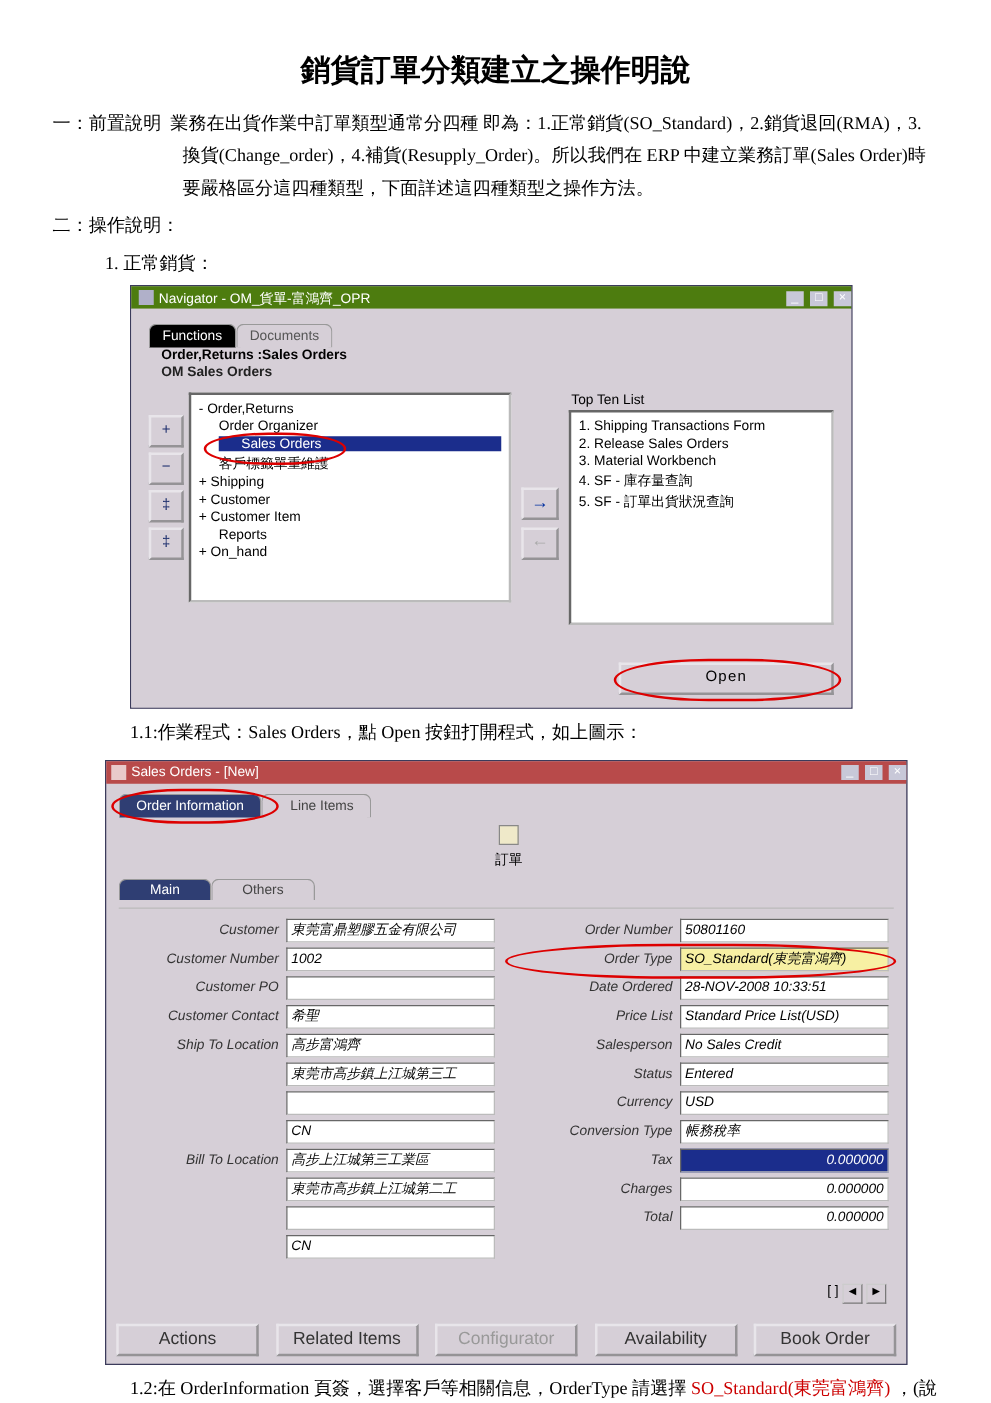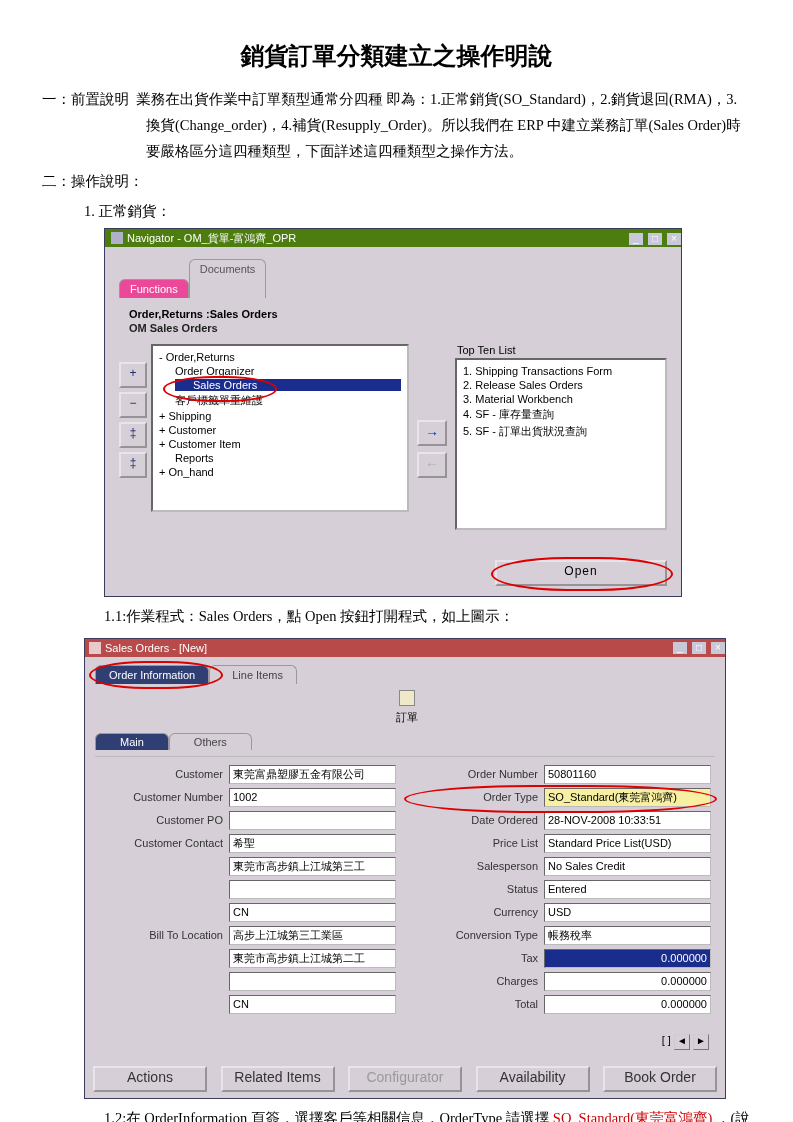--- a/index.html
+++ b/index.html
@@ -60,23 +60,23 @@
     padding: 12px 14px 10px 14px;
   }
   .tabs { display:flex; }
   .tab {
     padding:3px 10px; font-size:11px;
     background:#d6cfd7; border:1px solid #999; border-bottom:none;
     border-top-left-radius:6px; border-top-right-radius:6px;
     color:#555;
   }
   .tab.active {
-    background:#ec4899; color:#fff;margin-top:20px;
-  }
-  .nav-path { margin:10px 0 2px 10px; color:#000; font-weight:bold;}
+    background:#000000; color:#fff;
+  }
+  .nav-path { margin:0 0 2px 10px; color:#000; font-weight:bold;}
   .nav-sub  { margin:0 0 10px 10px; color:#222; font-weight:bold;}
   .cols { display:flex; }
   .vbtns { display:flex; flex-direction:column; margin-top:18px; }
   .vbtns .vb {
     width:24px; height:22px; background:#d6cfd7; border:2px outset #e8e5ea;
     margin-bottom:4px; text-align:center; font-size:12px; color:#1b2d6c;
     line-height:18px;
   }
   .tree {
     width:248px; height:160px; background:#fff; border:2px inset #bbb;
@@ -152,21 +152,21 @@
   .inner-tabs { display:flex; margin-bottom:6px; }
   .inner-tabs .it {
     padding:2px 24px; background:#d6cfd7; border:1px solid #999; border-bottom:none;
     border-top-left-radius:6px; border-top-right-radius:6px; color:#444;
   }
   .inner-tabs .it.active { background:#2f3e73; color:#fff;}
   .form {
     display:flex; gap:18px; padding:8px 4px 18px 4px;
     border-top:1px solid #bbb;
   }
-  .fcol { flex:1; display:flex; flex-direction:column; gap:4px;}
+  .fcol { flex:1; display:flex; flex-direction:column; gap:4px;font-style:italic;}
   .frow { display:flex; align-items:center; }
   .flabel {
     width:124px; text-align:right; padding-right:6px; color:#333;
   }
   .fval {
     flex:1; height:17px; background:#fff; border:1px inset #bbb;
     padding:0 3px; font-size:11px; line-height:17px; overflow:hidden;
     white-space:nowrap;
   }
   .fval.num { text-align:right; }
@@ -308,20 +308,24 @@
             </div>
           <div class="frow">
               <div class="flabel">Customer PO</div>
               <div class="fval"></div>
             </div>
           <div class="frow">
               <div class="flabel">Customer Contact</div>
               <div class="fval">希聖</div>
             </div>
           <div class="frow">
+              <div class="flabel">Ship To Location</div>
+              <div class="fval">高步富鴻齊</div>
+            </div>
+          <div class="frow">
               <div class="flabel"></div>
               <div class="fval">東莞市高步鎮上江城第三工</div>
             </div>
           <div class="frow">
               <div class="flabel"></div>
               <div class="fval"></div>
             </div>
           <div class="frow">
               <div class="flabel"></div>
               <div class="fval">CN</div>

